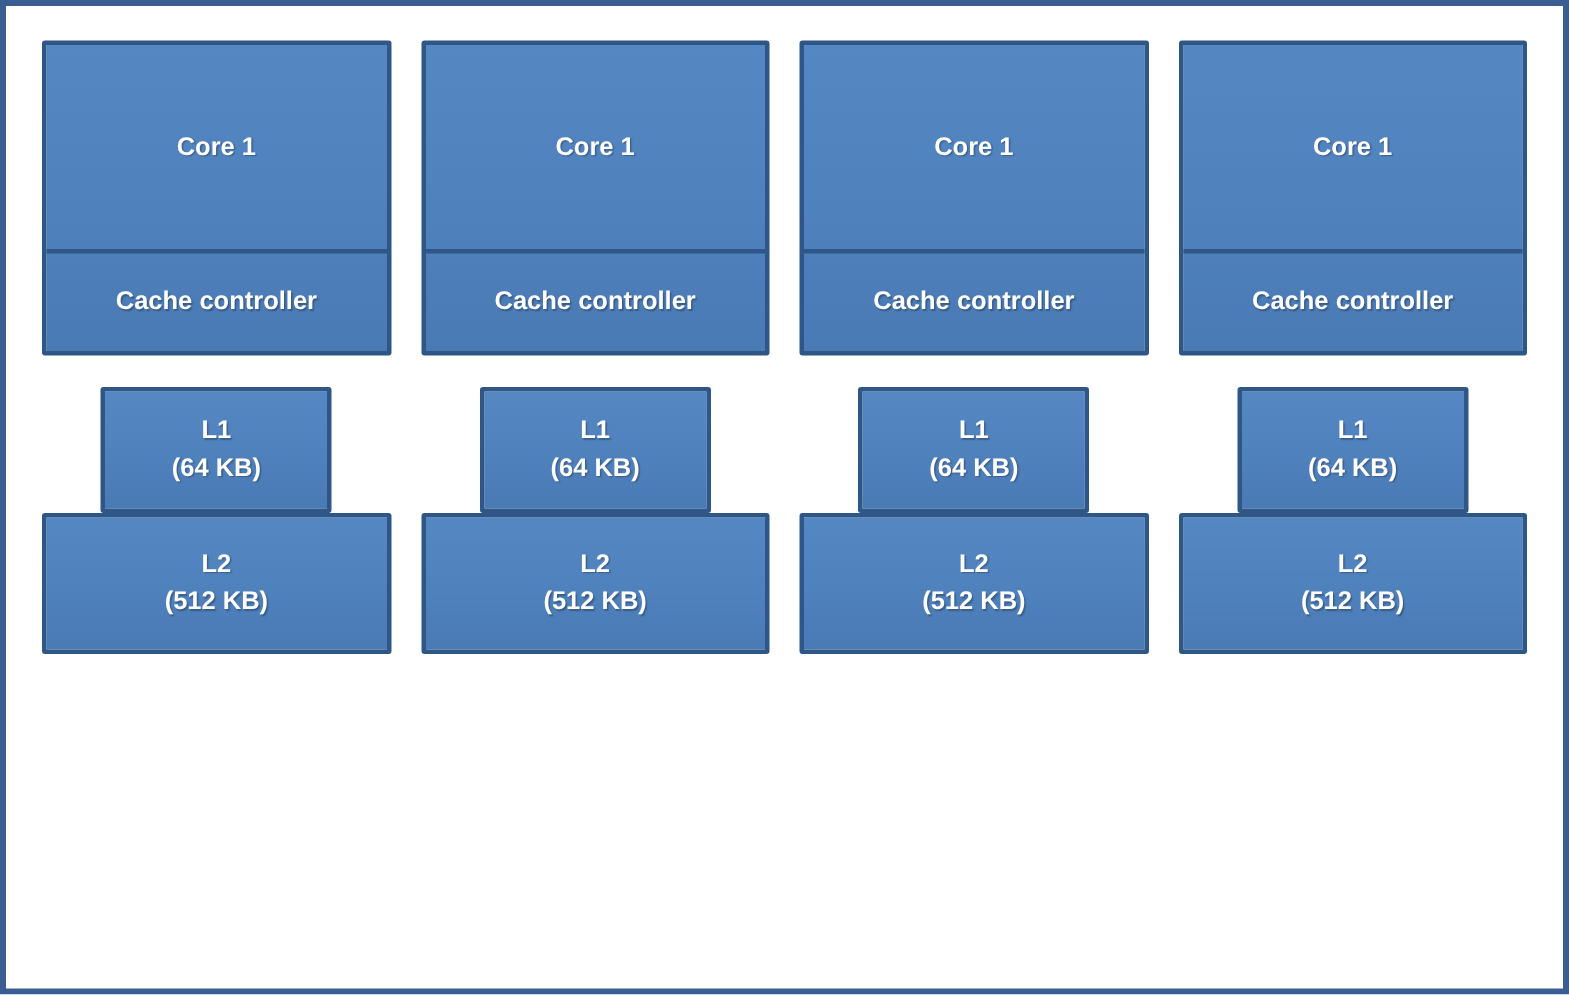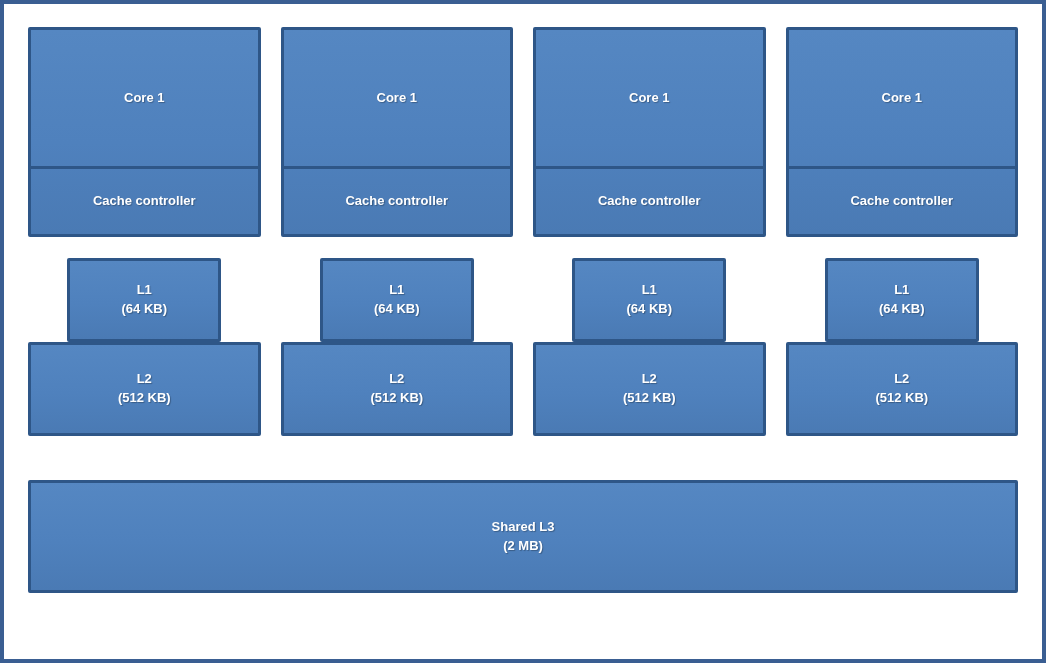--- a/index.html
+++ b/index.html
@@ -29,21 +29,21 @@
     display: flex;
     justify-content: center;
   }
   .box {
     box-sizing: border-box;
     background: linear-gradient(to bottom, #5587c2 0%, var(--box-fill, #4f81bd) 55%, #4a7ab4 100%);
     border: 3px solid var(--box-border, #2e5687);
     border-radius: 2px;
     color: var(--text-color, #ffffff);
     font-weight: bold;
-    font-size: 13px;
+    font-size: 17px;
     line-height: 1.45;
     text-align: center;
     text-shadow: 1px 1px 1px rgba(0,0,0,0.28);
     display: flex;
     flex-direction: column;
     align-items: center;
     justify-content: center;
   }
   .core-box {
     width: 100%;
@@ -161,20 +161,14 @@
       </div>
     </div>
     <div class="col">
       <div class="box l2-box">
         <div>L2</div>
         <div>(512 KB)</div>
       </div>
     </div>
   </div>
 
-  <div class="row row-l3">
-    <div class="box l3-box">
-      <div>Shared L3</div>
-      <div>(2 MB)</div>
-    </div>
-  </div>
 
 </div>
 
 </body></html>

